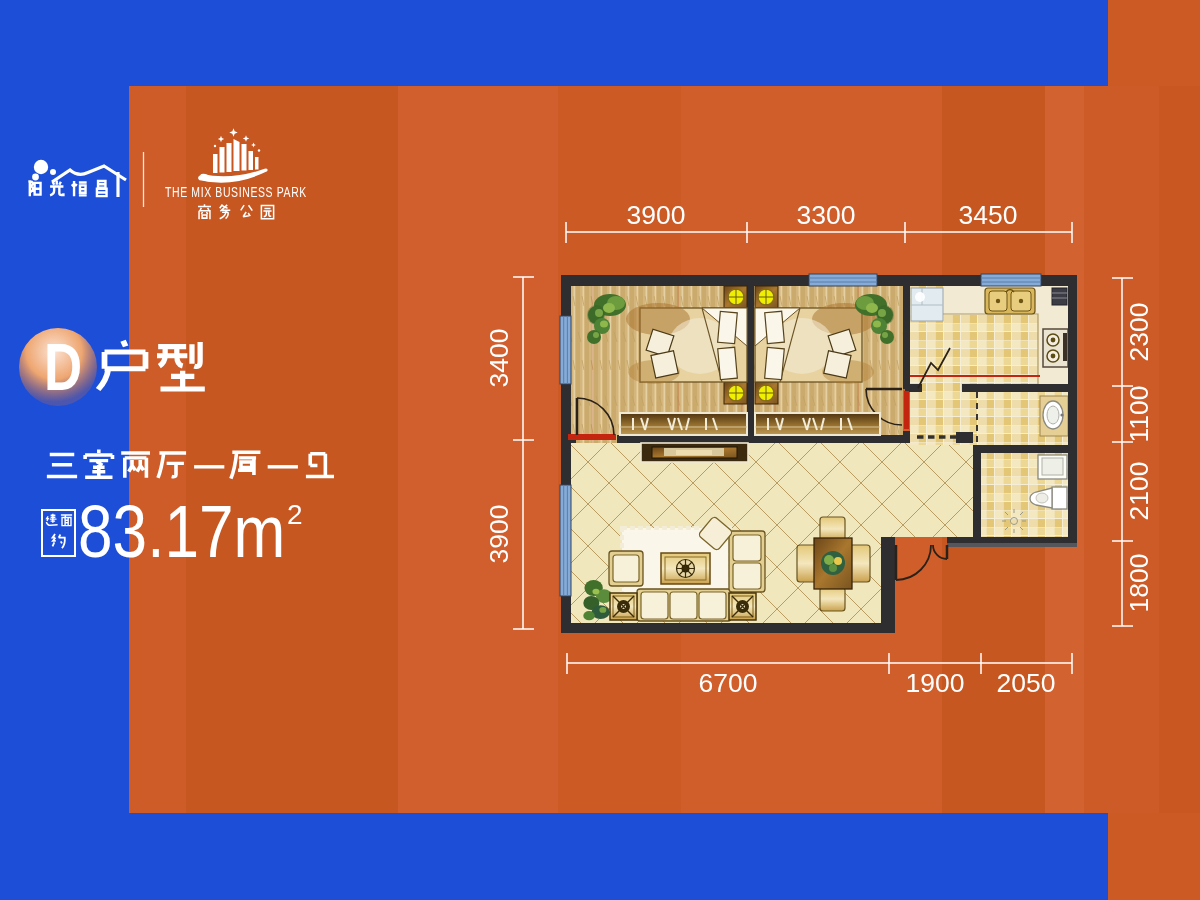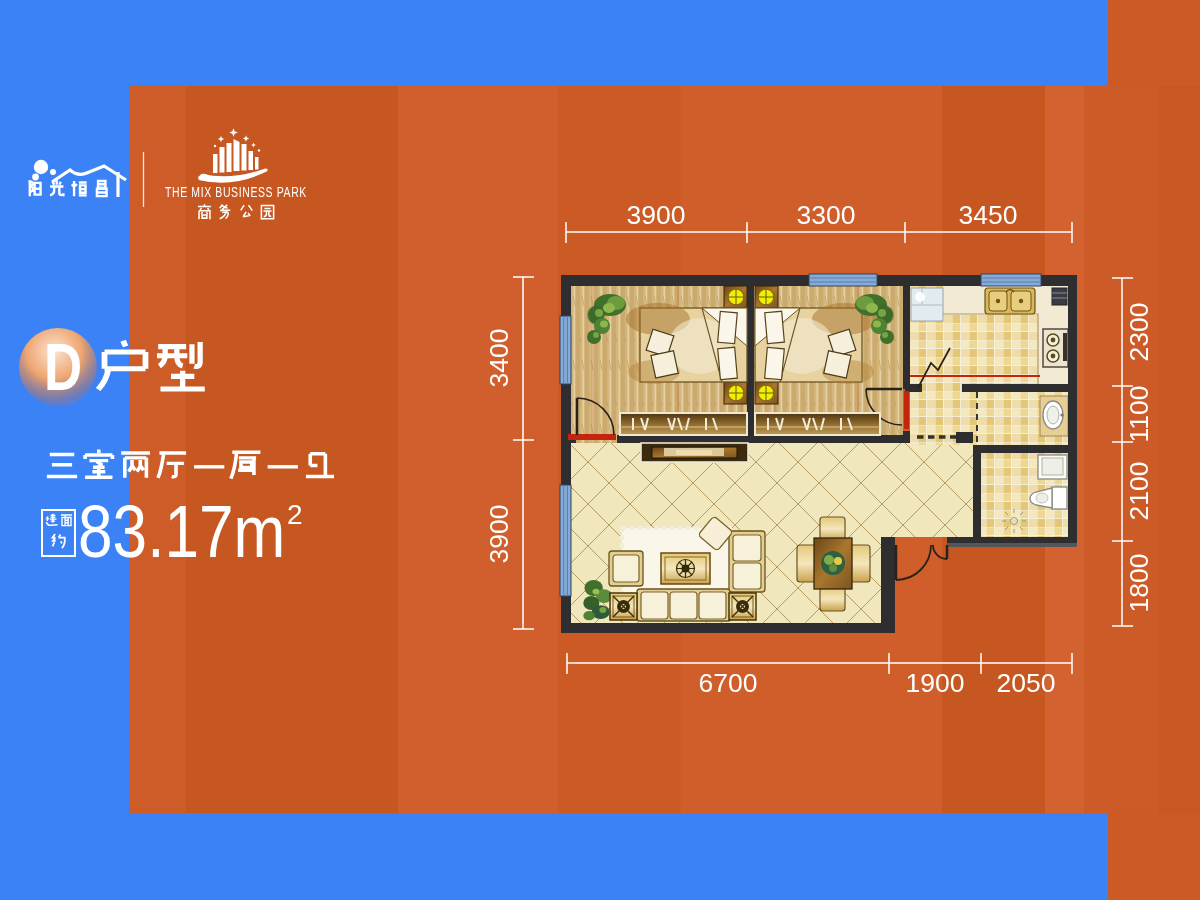--- a/index.html
+++ b/index.html
@@ -1,17 +1,17 @@
 <!DOCTYPE html>
 <html><head>
 <meta charset="utf-8">
 <style>
   html,body{margin:0;padding:0;width:1200px;height:900px;overflow:hidden;
     font-family:"Liberation Sans", sans-serif;background:#cb5a25;}
-  #page{position:relative;width:1108px;height:900px;background:#3b82f6;}
+  #page{position:relative;width:1108px;height:900px;background:#1d4ed8;}
   .stripe{position:absolute;top:86px;height:727px;}
 </style>
 </head>
 <body>
 <div id="page">
 
   <div class="stripe" style="left:129px;width:57px;background:#ce5c28;"></div>
   <div class="stripe" style="left:186px;width:212px;background:#c75721;"></div>
   <div class="stripe" style="left:398px;width:160px;background:#d05f2d;"></div>
   <div class="stripe" style="left:558px;width:123px;background:#cc5a25;"></div>

